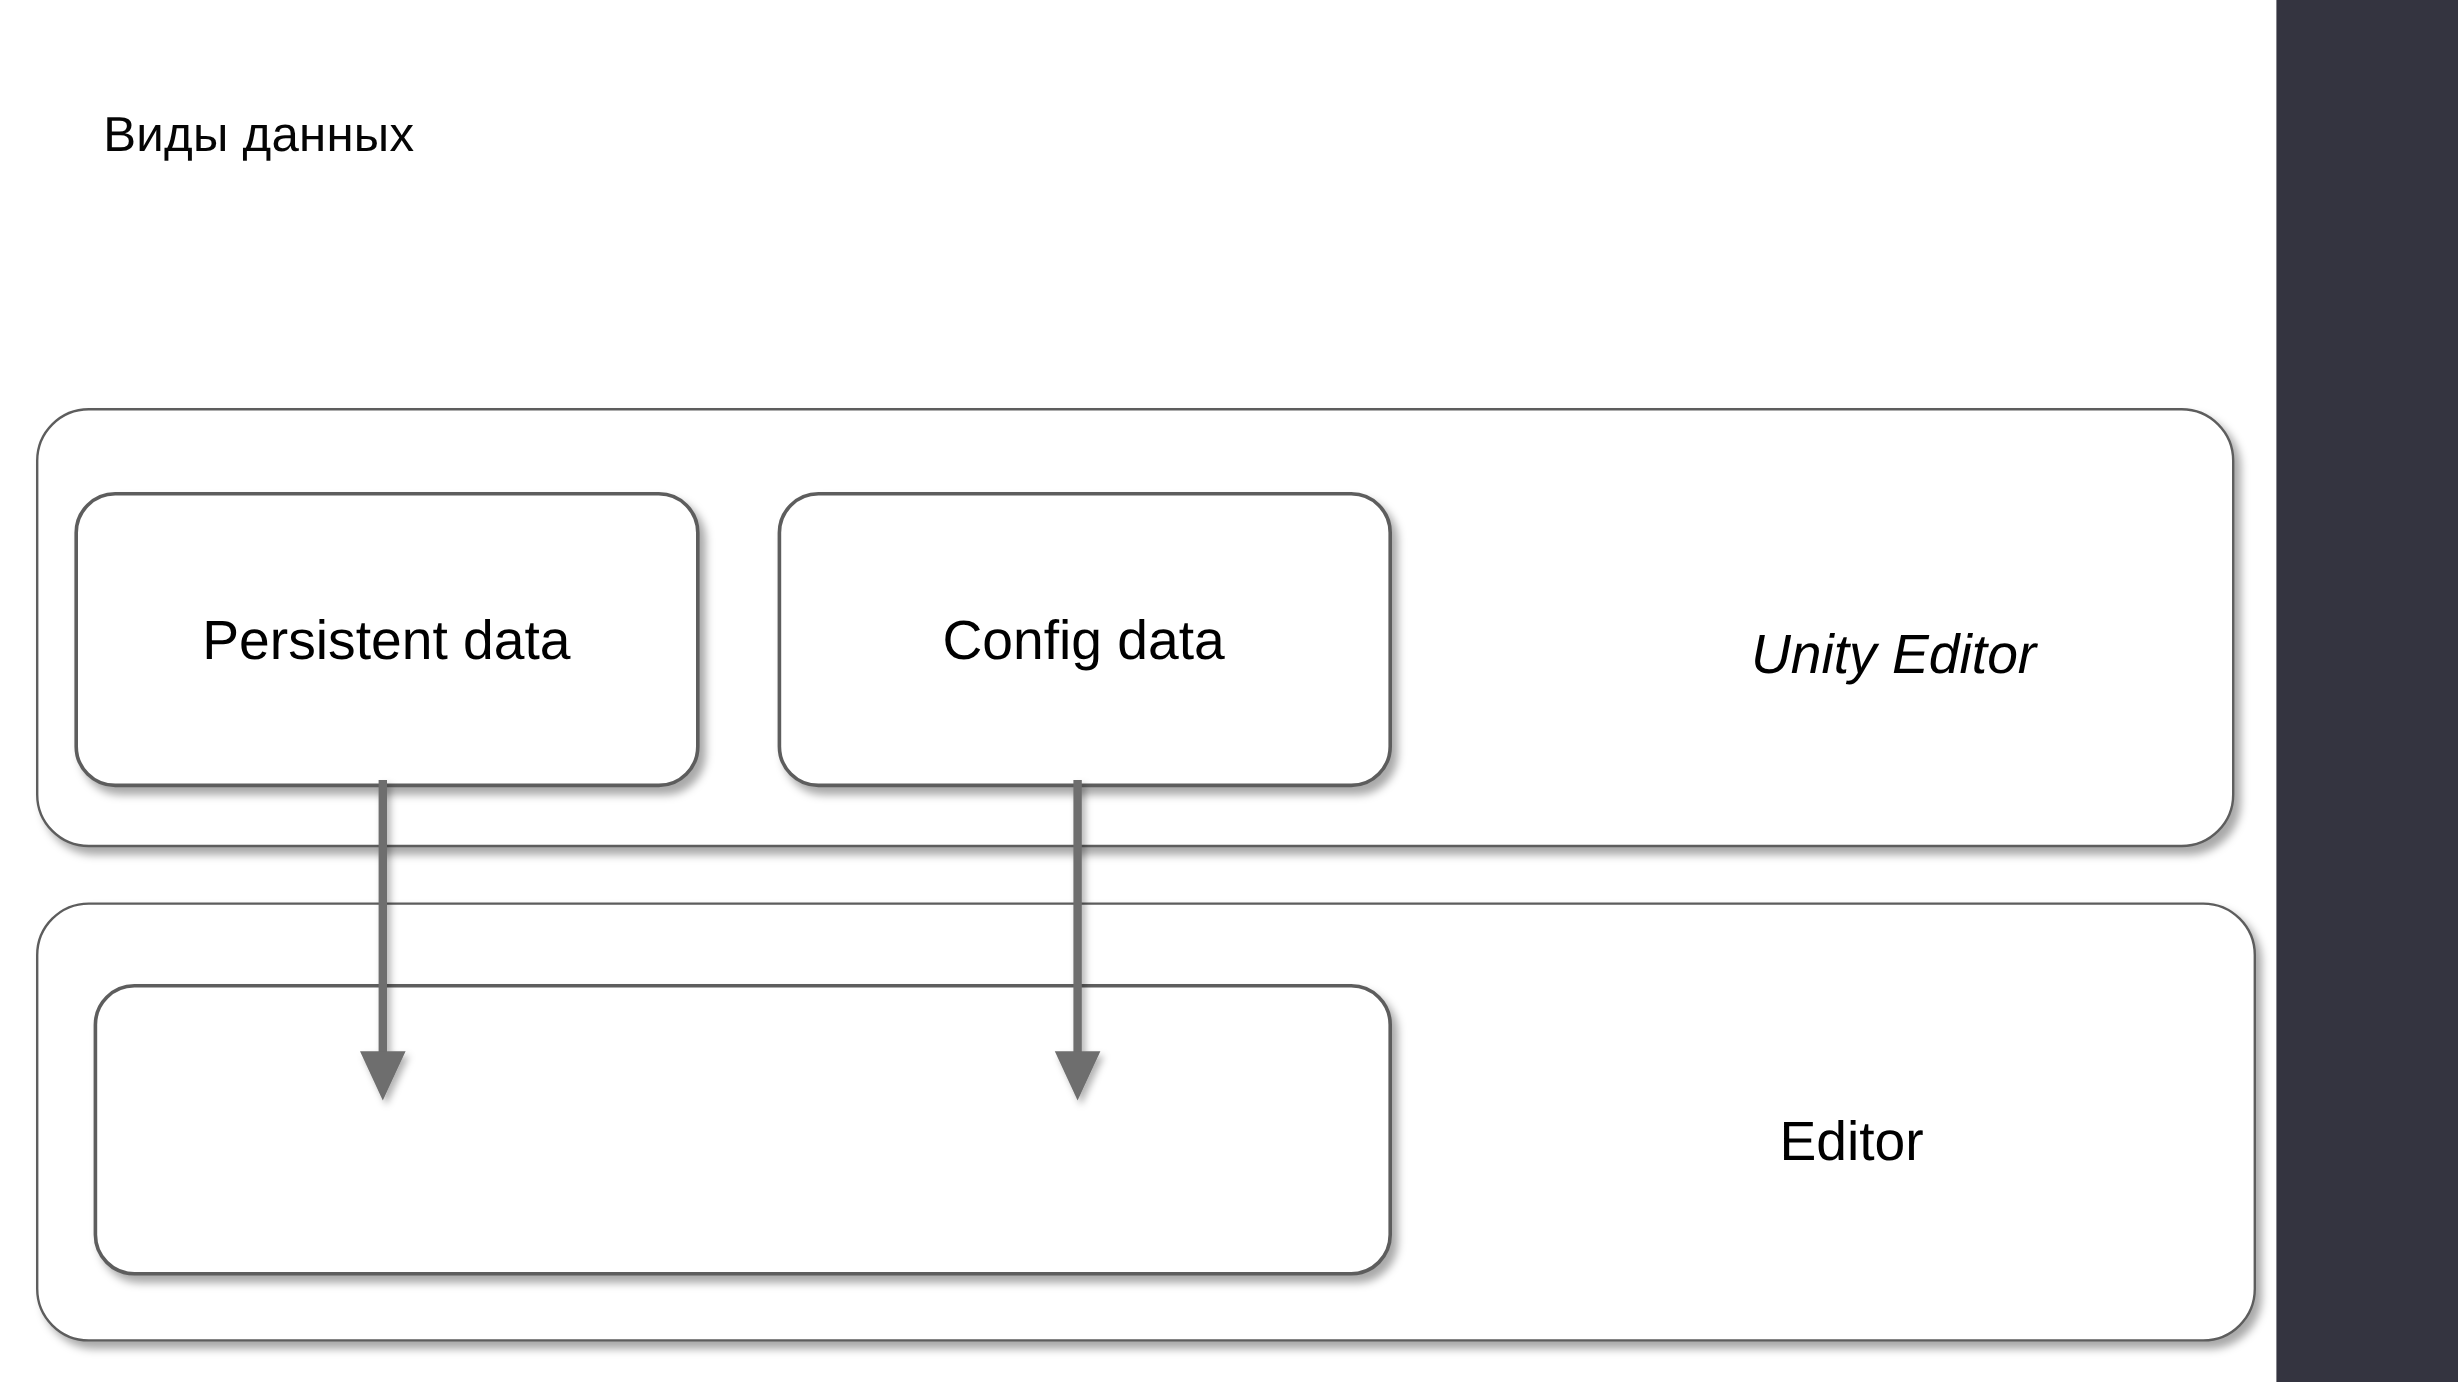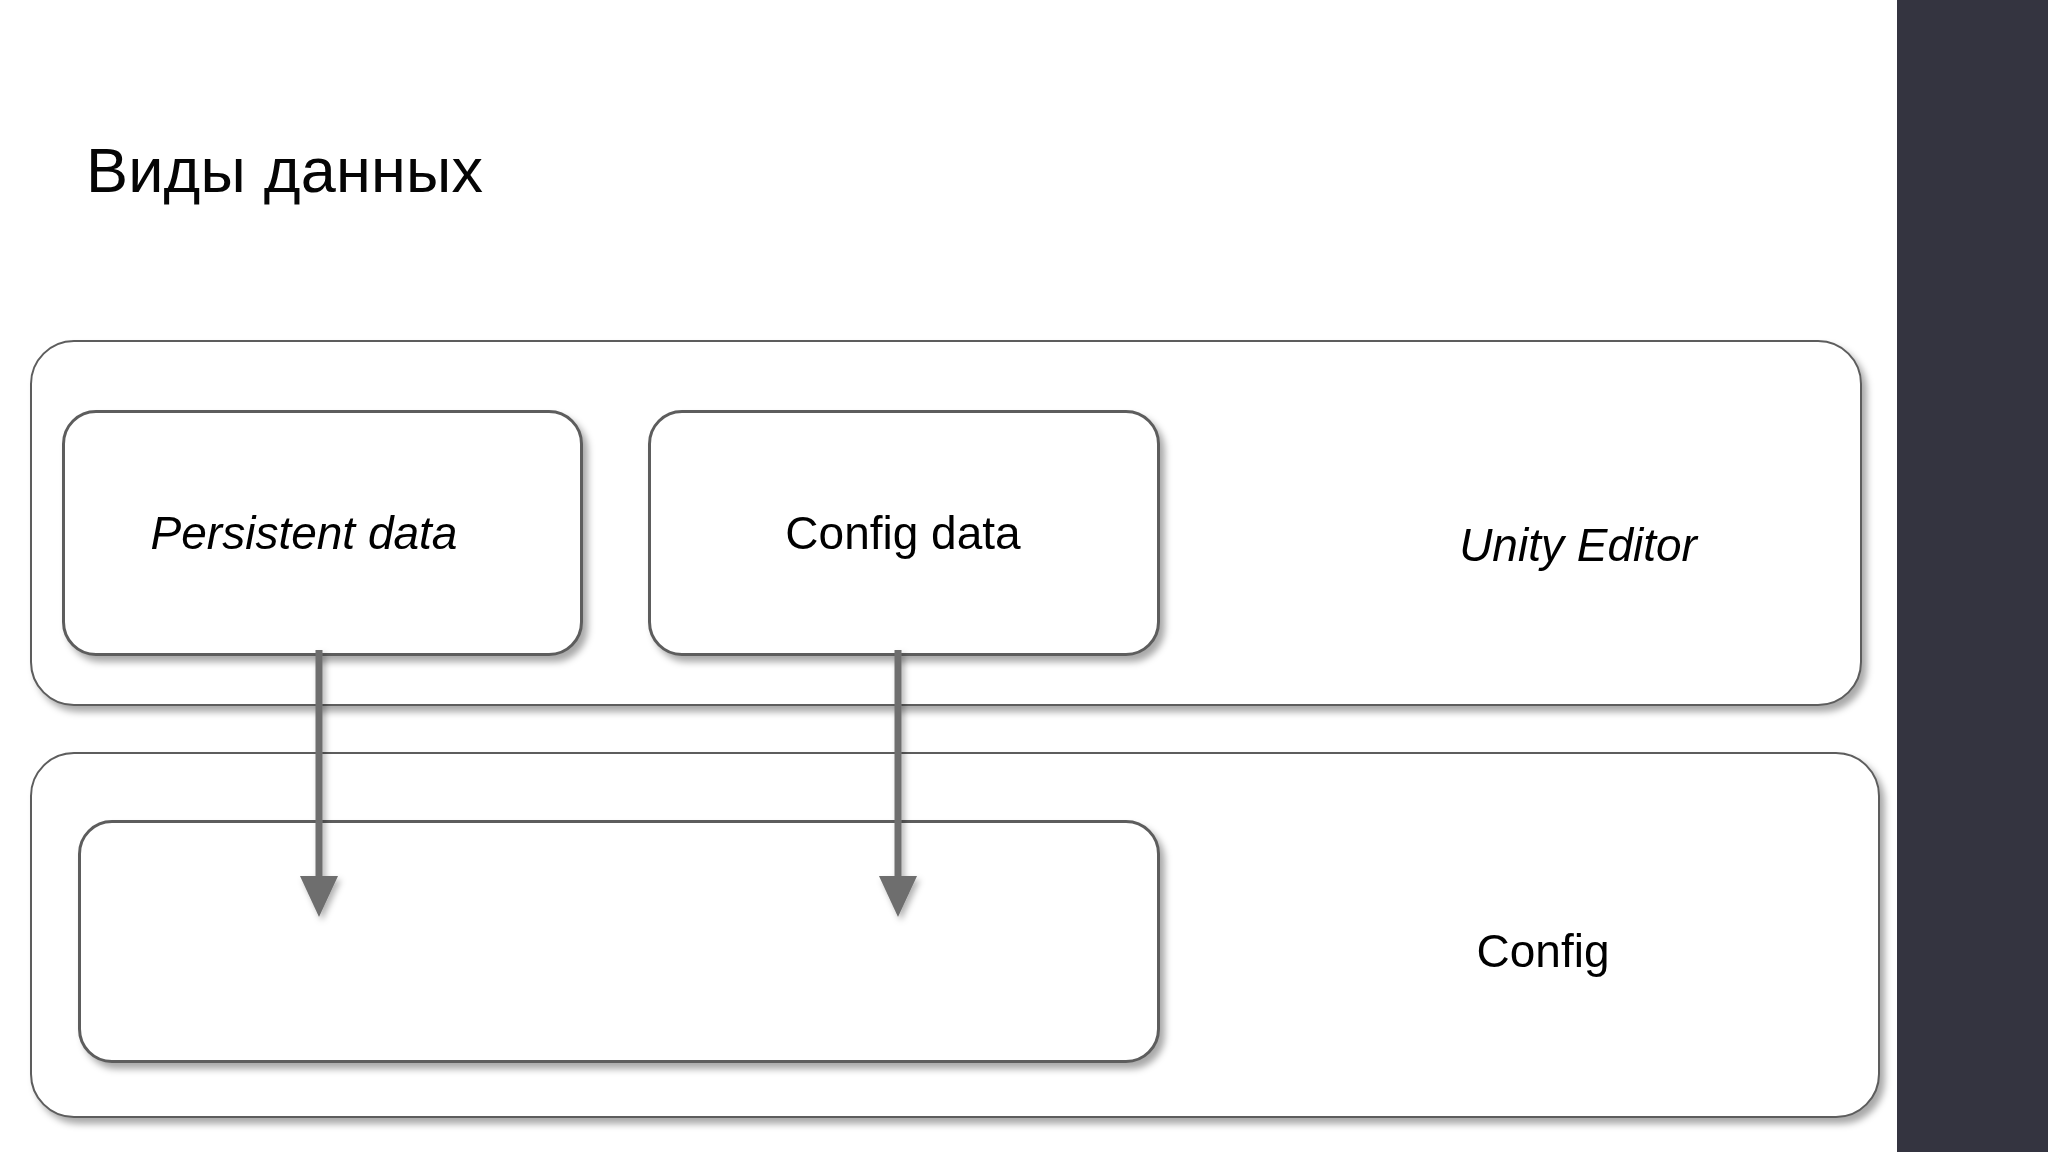--- a/index.html
+++ b/index.html
@@ -30,28 +30,27 @@
     width: 151px;
     height: 1152px;
     background: #343440;
   }
 
   
   .slide-title {
     position: absolute;
     left: 86px;
     top: 92px;
-    font-size: 63px;
+    font-size: 41px;
     line-height: 1.0;
     font-weight: 400;
     color: #050505;
     letter-spacing: 0.2px;
     white-space: nowrap;
     font-family: "Liberation Sans", sans-serif;
-    margin-top: 47px;
   }
 
   
   .node {
     position: absolute;
     background: #ffffff;
     border: 2px solid #5d5d5d;
     box-sizing: border-box;
     box-shadow: 5px 6px 7px rgba(0,0,0,0.34);
   }
@@ -104,21 +103,21 @@
     height: 246px;
   }
   #box-runtime {
     left: 78px;
     top: 820px;
     width: 1082px;
     height: 243px;
   }
 
   
-  #label-persistent { left: 304px;  top: 533px; font-style: italic; }
+  #label-persistent { left: 322px;  top: 533px; }
   #label-config     { left: 903px;  top: 533px; text-align: center; }
   #label-editor     { left: 1578px; top: 545px; font-style: italic; }
   #label-runtime    { left: 620px;  top: 938px; }
   #label-entitas    { left: 1543px; top: 951px; }
 
   
   .arrows {
     position: absolute;
     left: 0;
     top: 0;
@@ -164,15 +163,15 @@
     </g>
   </svg>
 
   <div class="node-label" id="label-persistent">Persistent data</div>
 
   <div class="node-label" id="label-config">Config data</div>
 
   <div class="node-label" id="label-editor">Unity Editor</div>
 
 
-  <div class="node-label" id="label-entitas">Config</div>
+  <div class="node-label" id="label-entitas">Editor</div>
 
 </div>
 
 </body></html>

